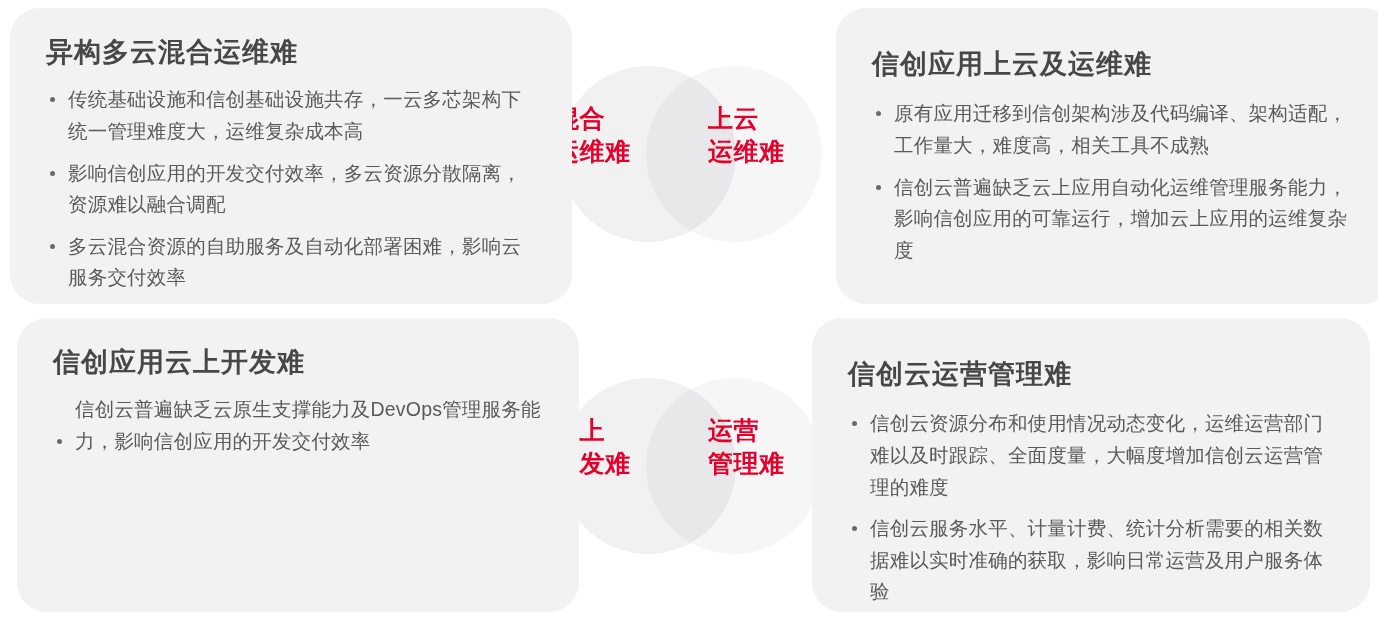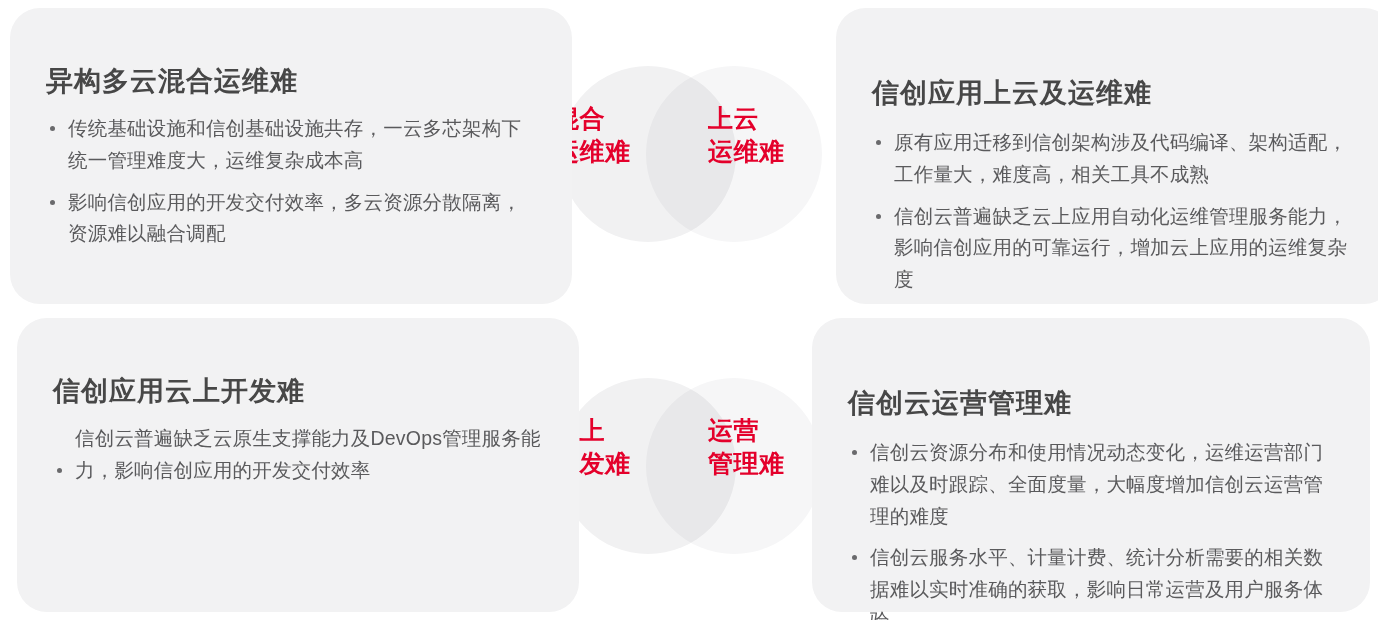--- a/index.html
+++ b/index.html
@@ -70,21 +70,20 @@
   .card-bl { left: 17px;  top: 318px; width: 562px; height: 294px; }
   .card-br { left: 812px; top: 318px; width: 558px; height: 294px; padding-top: 40px; }
 
   .card-title {
     color: #474747;
     font-weight: bold;
     font-size: 27px;
     letter-spacing: 1px;
     line-height: 1.2;
     margin-bottom: 16px;
-    margin-top: 29px;
   }
   .card-tr .card-title,
   .card-br .card-title { margin-bottom: 18px; }
 
   .bullets { list-style: none; }
 
   .bullet {
     position: relative;
     color: #5a5a5c;
     font-size: 19.5px;
@@ -129,20 +128,21 @@
 开发难</div>
     <div class="venn-label venn-label-right">运营
 管理难</div>
   </div>
 
   <div class="card card-tl">
     <div class="card-title">异构多云混合运维难</div>
     <ul class="bullets">
       <li class="bullet">传统基础设施和信创基础设施共存，一云多芯架构下统一管理难度大，运维复杂成本高</li>
       <li class="bullet">影响信创应用的开发交付效率，多云资源分散隔离，资源难以融合调配</li>
+      <li class="bullet">多云混合资源的自助服务及自动化部署困难，影响云服务交付效率</li>
     </ul>
   </div>
 
   <div class="card card-tr">
     <div class="card-title">信创应用上云及运维难</div>
     <ul class="bullets">
       <li class="bullet">原有应用迁移到信创架构涉及代码编译、架构适配，工作量大，难度高，相关工具不成熟</li>
       <li class="bullet">信创云普遍缺乏云上应用自动化运维管理服务能力，影响信创应用的可靠运行，增加云上应用的运维复杂度</li>
     </ul>
   </div>

